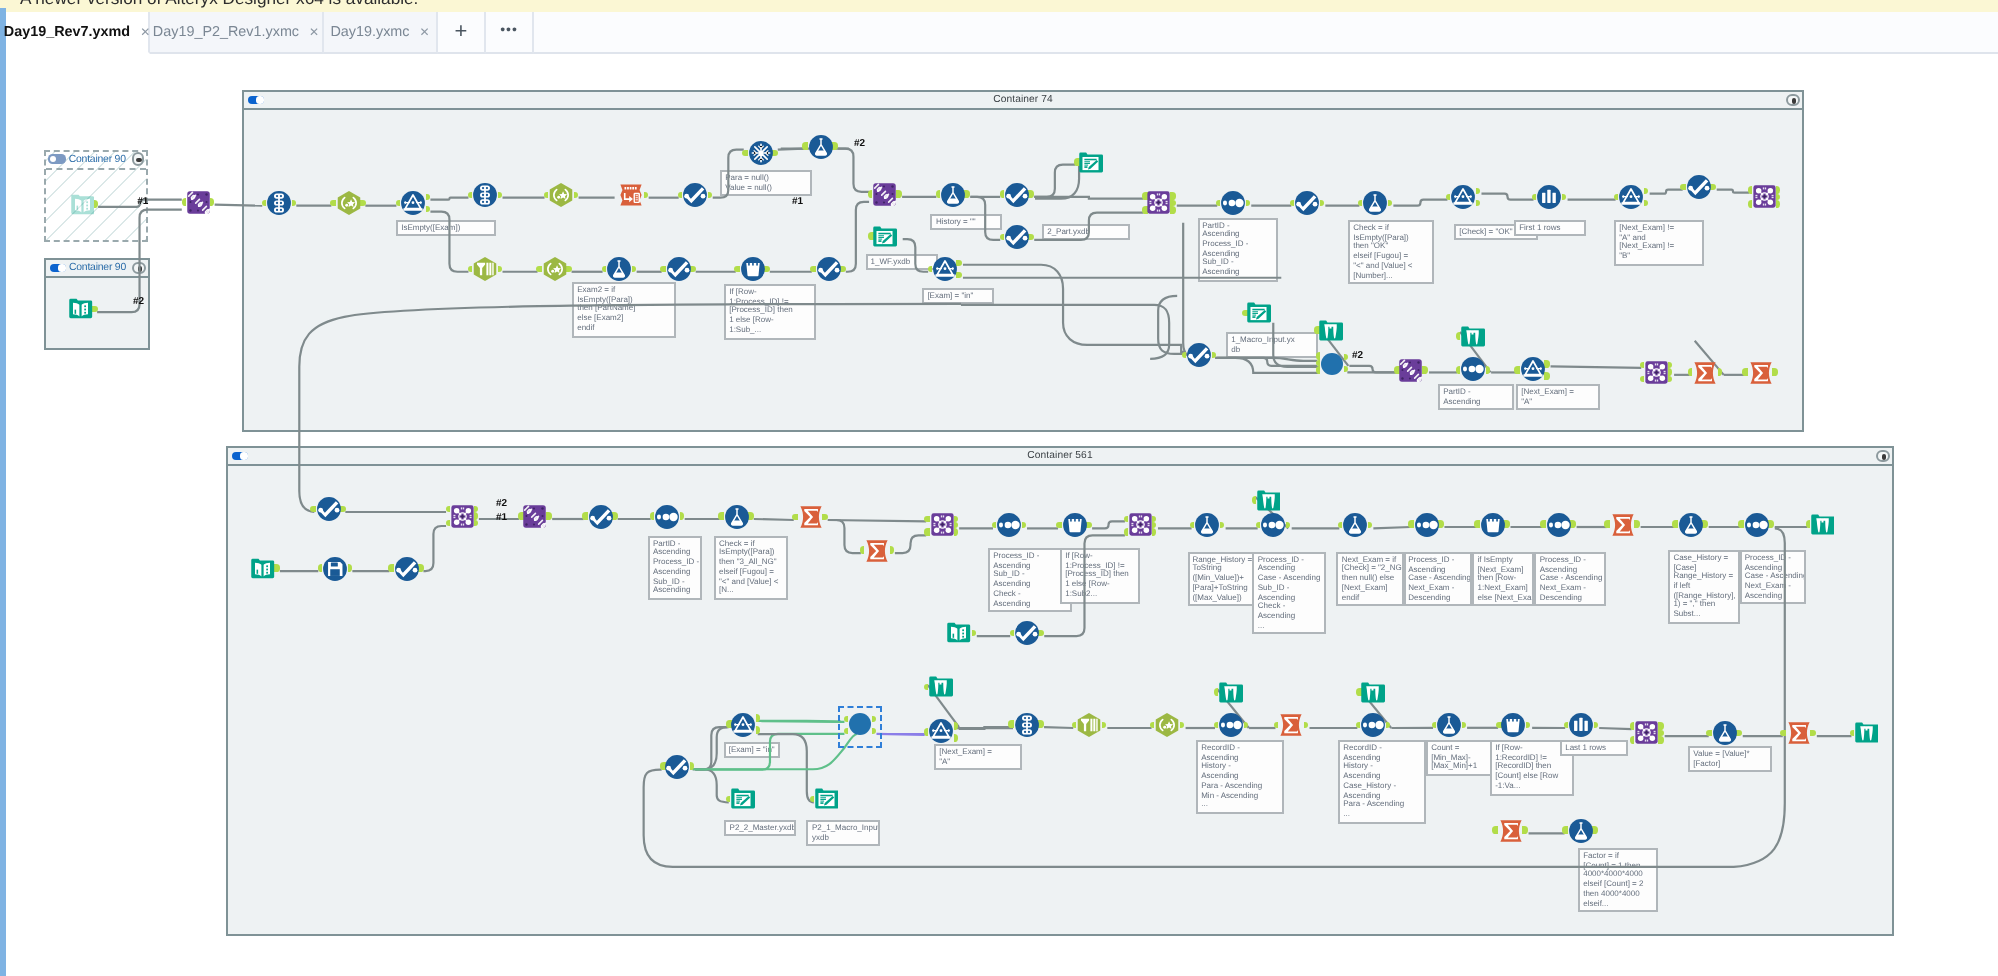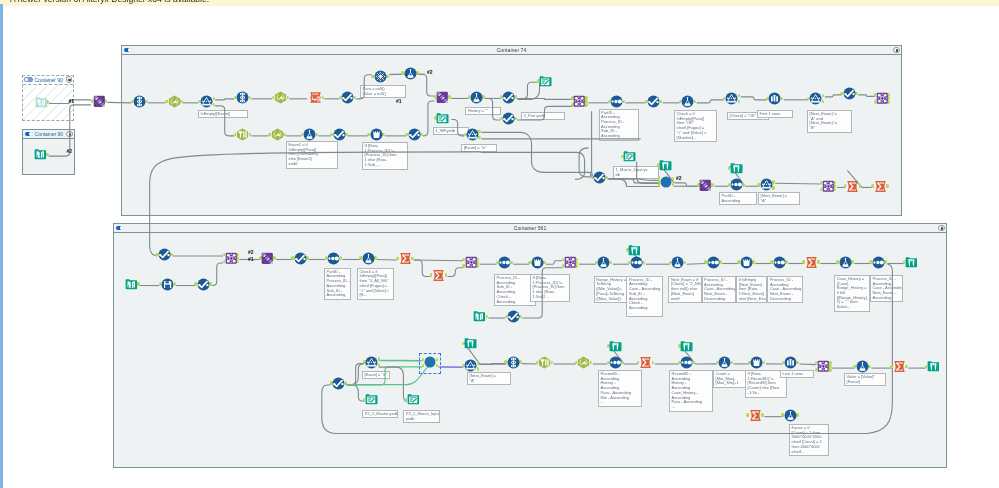--- a/index.html
+++ b/index.html
@@ -50,20 +50,37 @@
 .ann.thin{padding:0.7px 1.3px 0.7px 1.6px;line-height:4.7px;}
 .clab{position:absolute;font-size:5px;font-weight:bold;color:#0f0f0f;z-index:7;}
 
 </style></head><body>
 
 <div id="app">
 <div class="banner">
       <span>A newer version of Alteryx Designer x64 is available.</span>
     </div>
 <div class="lstrip"></div>
+<div class="tabbar">
+<div class="tab active" style="width:72px">
+<span class="tlabel">Day19_Rev7.yxmd</span>
+<span class="tclose">✕</span>
+</div>
+<div class="tab" style="width:87px">
+<span class="tlabel">Day19_P2_Rev1.yxmc</span>
+<span class="tclose">✕</span>
+</div>
+<div class="tab" style="width:57px">
+<span class="tlabel">Day19.yxmc</span>
+<span class="tclose">✕</span>
+</div>
+<div class="tbtn" style="width:24px">+</div>
+<div class="tbtn more" style="width:24px">•••</div>
+<div class="tfill"></div>
+</div>
 <div id="canvas">
 <div class="cont" style="left:118.0px;top:18.5px;width:781.0px;height:171.0px">
 <div class="chdr">
 <span class="tog">
             <i></i>
           </span>
 <span class="ctitle ctr">Container 74</span>
 <span class="ccol"></span>
 </div>
       </div>

